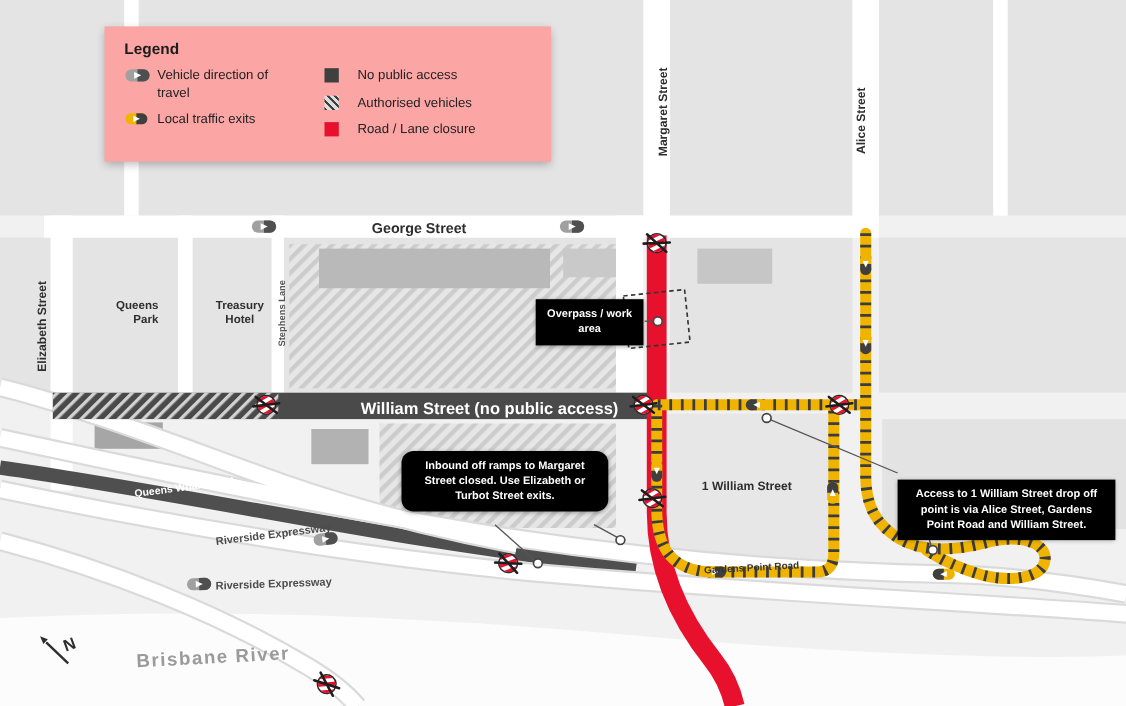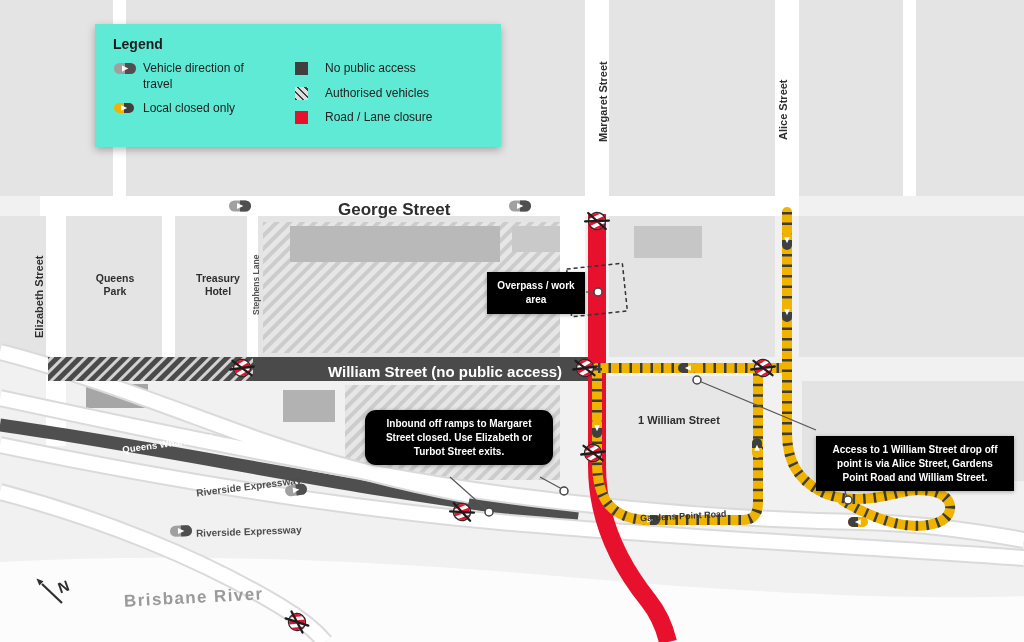--- a/index.html
+++ b/index.html
@@ -1,21 +1,21 @@
 <!DOCTYPE html>
 <html><head>
 <meta charset="utf-8">
 <style>
   html,body{margin:0;padding:0;}
   .map{position:relative;width:1024px;height:642px;background:#f1f1f1;overflow:hidden;
        font-family:"Liberation Sans",sans-serif;}
   .map svg.gfx{position:absolute;left:0;top:0;}
   .lbl{position:absolute;color:#2e2e2e;font-weight:bold;white-space:nowrap;}
   .rot90{transform:rotate(-90deg);transform-origin:0 0;}
-  .legend{position:absolute;left:95px;top:24px;width:372px;background:#5eead4;
+  .legend{position:absolute;left:95px;top:24px;width:372px;background:#fca5a5;
           box-shadow:0 3px 8px rgba(0,0,0,.28);padding:12px 16px 12px 18px;}
   .legend-title{font-size:14px;font-weight:bold;color:#1c1c1c;margin-bottom:9px;}
   .legend-cols{display:grid;grid-template-columns:168px 1fr;column-gap:14px;}
   .litem{display:flex;align-items:flex-start;margin-bottom:9px;}
   .litem .ic{width:30px;flex:0 0 30px;display:flex;justify-content:flex-start;padding-top:1px;}
   .litem .lt{font-size:12px;color:#222;line-height:1.3;font-weight:normal;}
   .sw{display:inline-block;width:13px;height:13px;}
   .callout{position:absolute;background:#000000;color:#fff;font-weight:bold;font-size:10px;
            line-height:1.38;text-align:center;padding:7px 9px;box-shadow:0 1px 4px rgba(0,0,0,.3);}
   .place{position:absolute;font-weight:bold;font-size:10.5px;color:#2e2e2e;text-align:center;
@@ -189,34 +189,34 @@
       <use href="#icon-closed" transform="translate(462,512) rotate(25)"></use>
       <use href="#icon-closed" transform="translate(297,622) rotate(40)"></use>
     </g>
 
     <g transform="translate(50,594)">
       <line x1="12" y1="9" x2="-8" y2="-10" stroke="#2e2e2e" stroke-width="2.2"></line>
       <polygon points="-13.6,-15.5 -6.5,-12.8 -10.6,-8.5" fill="#2e2e2e"></polygon>
     </g>
   </svg>
 
-  <div class="lbl" style="left:338px;top:200px;font-size:17px;">George Street</div>
+  <div class="lbl" style="left:338px;top:200px;font-size:13px;">George Street</div>
   <div class="lbl rot90" style="left:33px;top:338px;font-size:11px;">Elizabeth Street</div>
   <div class="lbl rot90" style="left:597px;top:142px;font-size:11px;">Margaret Street</div>
   <div class="lbl rot90" style="left:777px;top:140px;font-size:11px;">Alice Street</div>
   <div class="lbl rot90" style="left:251px;top:315px;font-size:8.5px;color:#555;">Stephens Lane</div>
   <div class="lbl" style="left:328px;top:363px;font-size:15px;color:#fff;">William Street (no public access)</div>
   <div class="lbl" style="left:122px;top:438px;font-size:9.5px;color:#fff;transform:rotate(-7.5deg);">Queens Wharf Road</div>
   <div class="lbl" style="left:196px;top:481px;font-size:10px;color:#4c4c4c;transform:rotate(-7deg);">Riverside Expressway</div>
   <div class="lbl" style="left:196px;top:526px;font-size:10px;color:#4c4c4c;transform:rotate(-2deg);">Riverside Expressway</div>
   <div class="lbl" style="left:640px;top:511px;font-size:9px;color:#333;transform:rotate(-3deg);">Gardens Point Road</div>
 
-  <div class="place" style="left:86px;top:272px;width:58px;">Queens Park</div>
+  <div class="place" style="left:86px;top:272px;width:58px;text-align:right;">Queens Park</div>
   <div class="place" style="left:189px;top:272px;width:58px;">Treasury Hotel</div>
-  <div class="lbl" style="left:638px;top:414px;font-size:11px;">1 William Street</div>
+  <div class="lbl" style="left:638px;top:436px;font-size:11px;">1 William Street</div>
   <div class="river-lbl" style="left:124px;top:588px;">Brisbane River</div>
   <div class="north" style="left:58px;top:578px;">N</div>
 
   <div class="callout" style="left:487px;top:272px;width:80px;">Overpass / work area</div>
   <div class="callout" style="left:365px;top:410px;width:170px;border-radius:11px;">Inbound off ramps to Margaret Street closed. Use Elizabeth or Turbot Street exits.</div>
   <div class="callout" style="left:816px;top:388px;width:180px;margin-top:48px;">Access to 1 William Street drop off point is via Alice Street, Gardens Point Road and William Street.</div>
 
   <div class="legend">
     <div class="legend-title">Legend</div>
     <div class="legend-cols">
@@ -228,21 +228,21 @@
               </svg>
           </span>
           <span class="lt" style="width:118px;white-space:normal;">Vehicle direction of travel</span>
         </div>
         <div class="litem">
           <span class="ic">
             <svg width="22" height="12" viewBox="-11 -6 22 12">
                 <use href="#pill-yellow"></use>
               </svg>
           </span>
-          <span class="lt">Local closed only</span>
+          <span class="lt">Local traffic exits</span>
         </div>
       </div>
       <div>
         <div class="litem">
           <span class="ic">
             <span class="sw" style="background:#3f3f3f;"></span>
           </span>
           <span class="lt">No public access</span>
         </div>
         <div class="litem">

